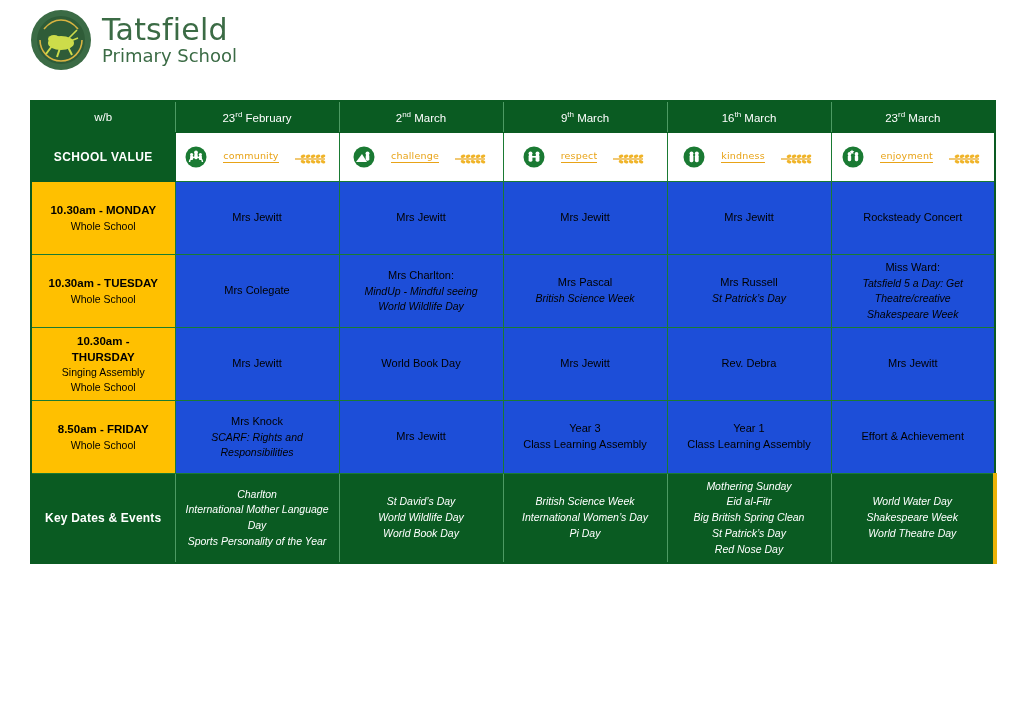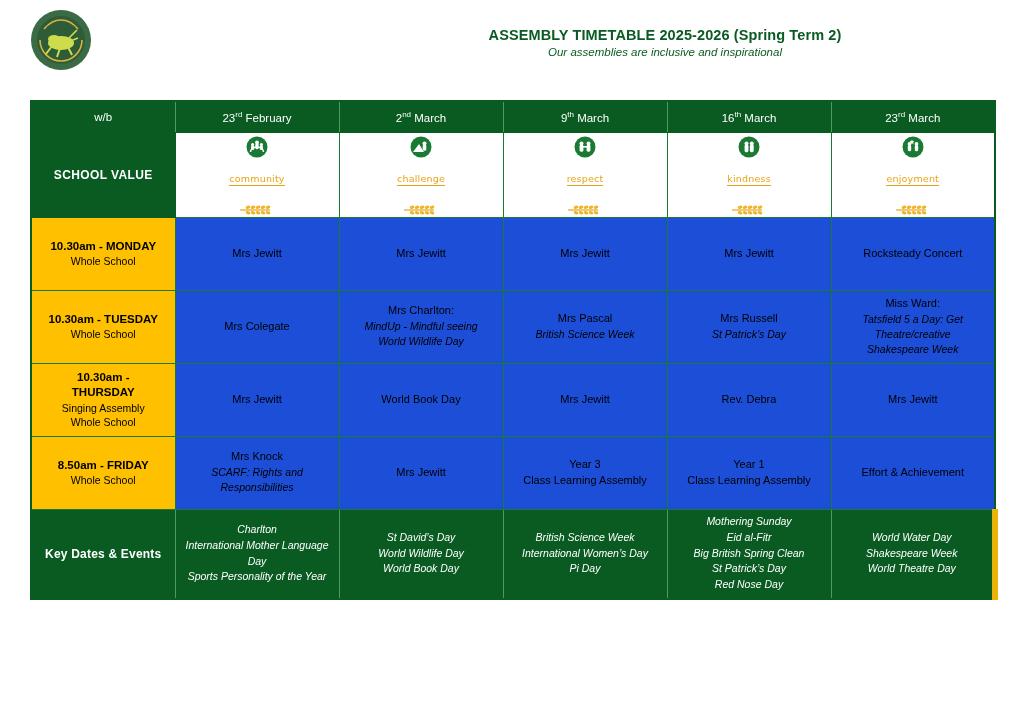--- a/index.html
+++ b/index.html
@@ -68,21 +68,21 @@
   }
   tr.hdr td:last-child{border-right:1px solid #0a5b22;}
   tr.hdr td sup{font-size:8px;vertical-align:super;}
 
   
   tr.values td.vlabel{
     background:#0a5b22;color:#fff;font-weight:bold;font-size:12px;
     letter-spacing:.4px;border:1px solid #0a5b22;height:42px;
   }
   tr.values td.vcell{background:#fff;height:42px;}
-  .badge{display:flex;align-items:center;justify-content:center;gap:16px;flex-direction:column;}
+  .badge{display:flex;align-items:center;justify-content:center;gap:16px;}
   .badge .circ{width:22px;height:22px;flex:0 0 auto;}
   .badge .vname{
     font-size:9.5px;color:#e8a317;
     font-family:"DejaVu Sans", sans-serif;
     letter-spacing:.2px;
     border-bottom:1.2px solid #e8a317;
     padding-bottom:1px;line-height:1;
   }
   .badge .wheat{width:34px;height:12px;flex:0 0 auto;}
 
@@ -101,21 +101,21 @@
 
   td.merged{background:#fff;font-size:11px;line-height:1.5;}
 
   
   tr.keys td{
     background:#0a5b22;color:#ffffff;
     border:1px solid #0a5b22;
     border-right:1px solid #4d9a63;
     height:82px;vertical-align:middle;
   }
-  tr.keys td:last-child{border-right:6px solid #eab308;}
+  tr.keys td:last-child{border-right:4px solid #eab308;}
   td.klabel{font-weight:bold;font-size:12px;letter-spacing:.2px;}
   td.kcell{font-size:10.5px;font-style:italic;line-height:1.5;}
 </style>
 </head>
 <body>
 
 <div class="page">
 
   <div class="header">
     <div class="brand">
@@ -127,26 +127,26 @@
           <path d="M14 20c5-6 12-9 17-9" fill="none" stroke="#d9b441" stroke-width="1.6"></path>
           <path d="M48 20c-5-6-12-9-17-9" fill="none" stroke="#d9b441" stroke-width="1.6"></path>
           <g fill="#cddc4a">
             <ellipse cx="31" cy="34" rx="13" ry="7"></ellipse>
             <ellipse cx="24" cy="30" rx="6" ry="4"></ellipse>
             <path d="M38 30l9-9M38 33l10-4" stroke="#cddc4a" stroke-width="1.6" fill="none"></path>
             <path d="M22 37l-6 8M30 39l-3 9M38 38l4 8" stroke="#cddc4a" stroke-width="2" fill="none"></path>
           </g>
         </svg>
       </span>
+      <div class="brand-text">
+        <div class="brand-name">Tatsfield</div>
+        <div class="brand-sub">Primary School</div>
+      </div>
     </div>
 
-    <div class="title-block">
-      <div class="title-main">ASSEMBLY TIMETABLE 2025-2026 (Spring Term 2)</div>
-      <div class="title-sub">Our assemblies are inclusive and inspirational</div>
-    </div>
 
   </div>
 
   <div class="tbl-wrap">
     <table class="tt">
       <colgroup>
         <col class="c0">
           <col class="cd">
           <col class="cd">
           <col class="cd">

